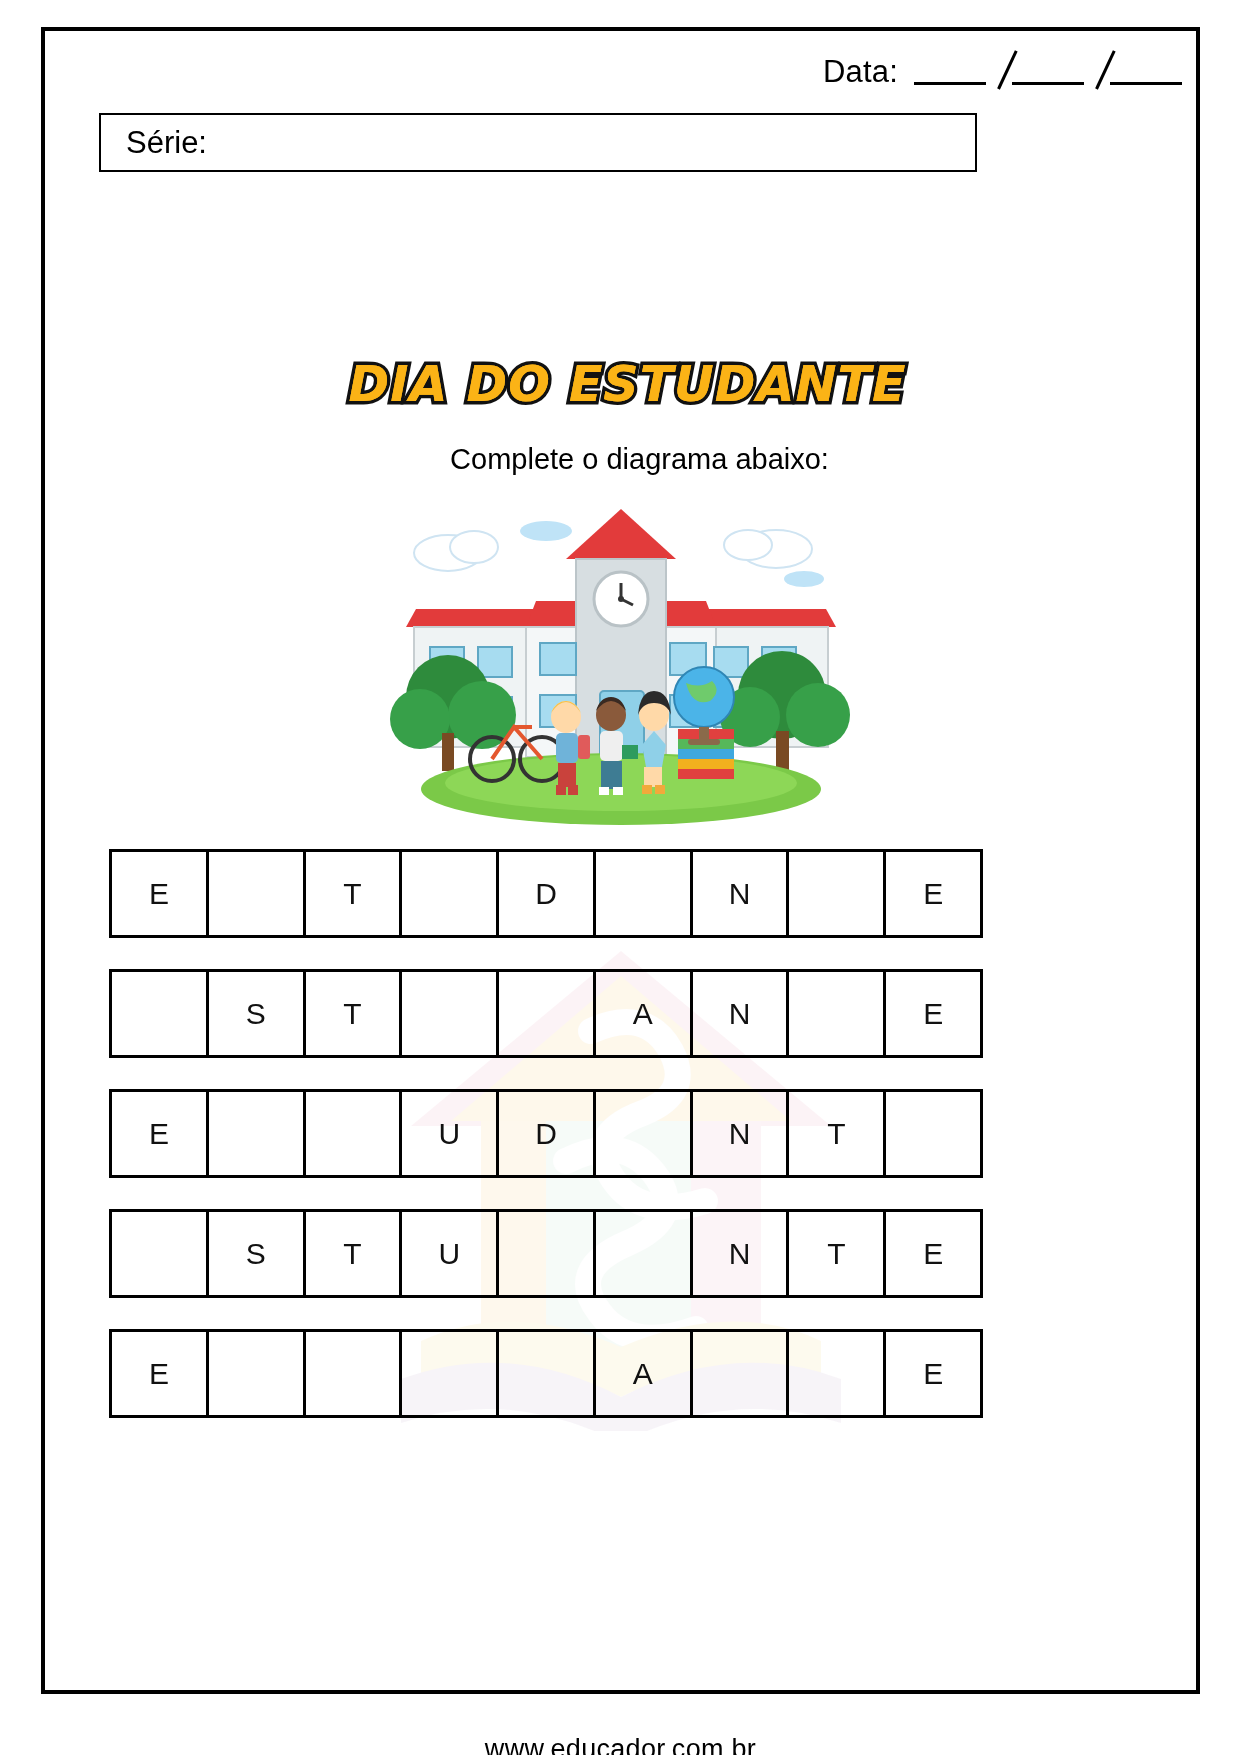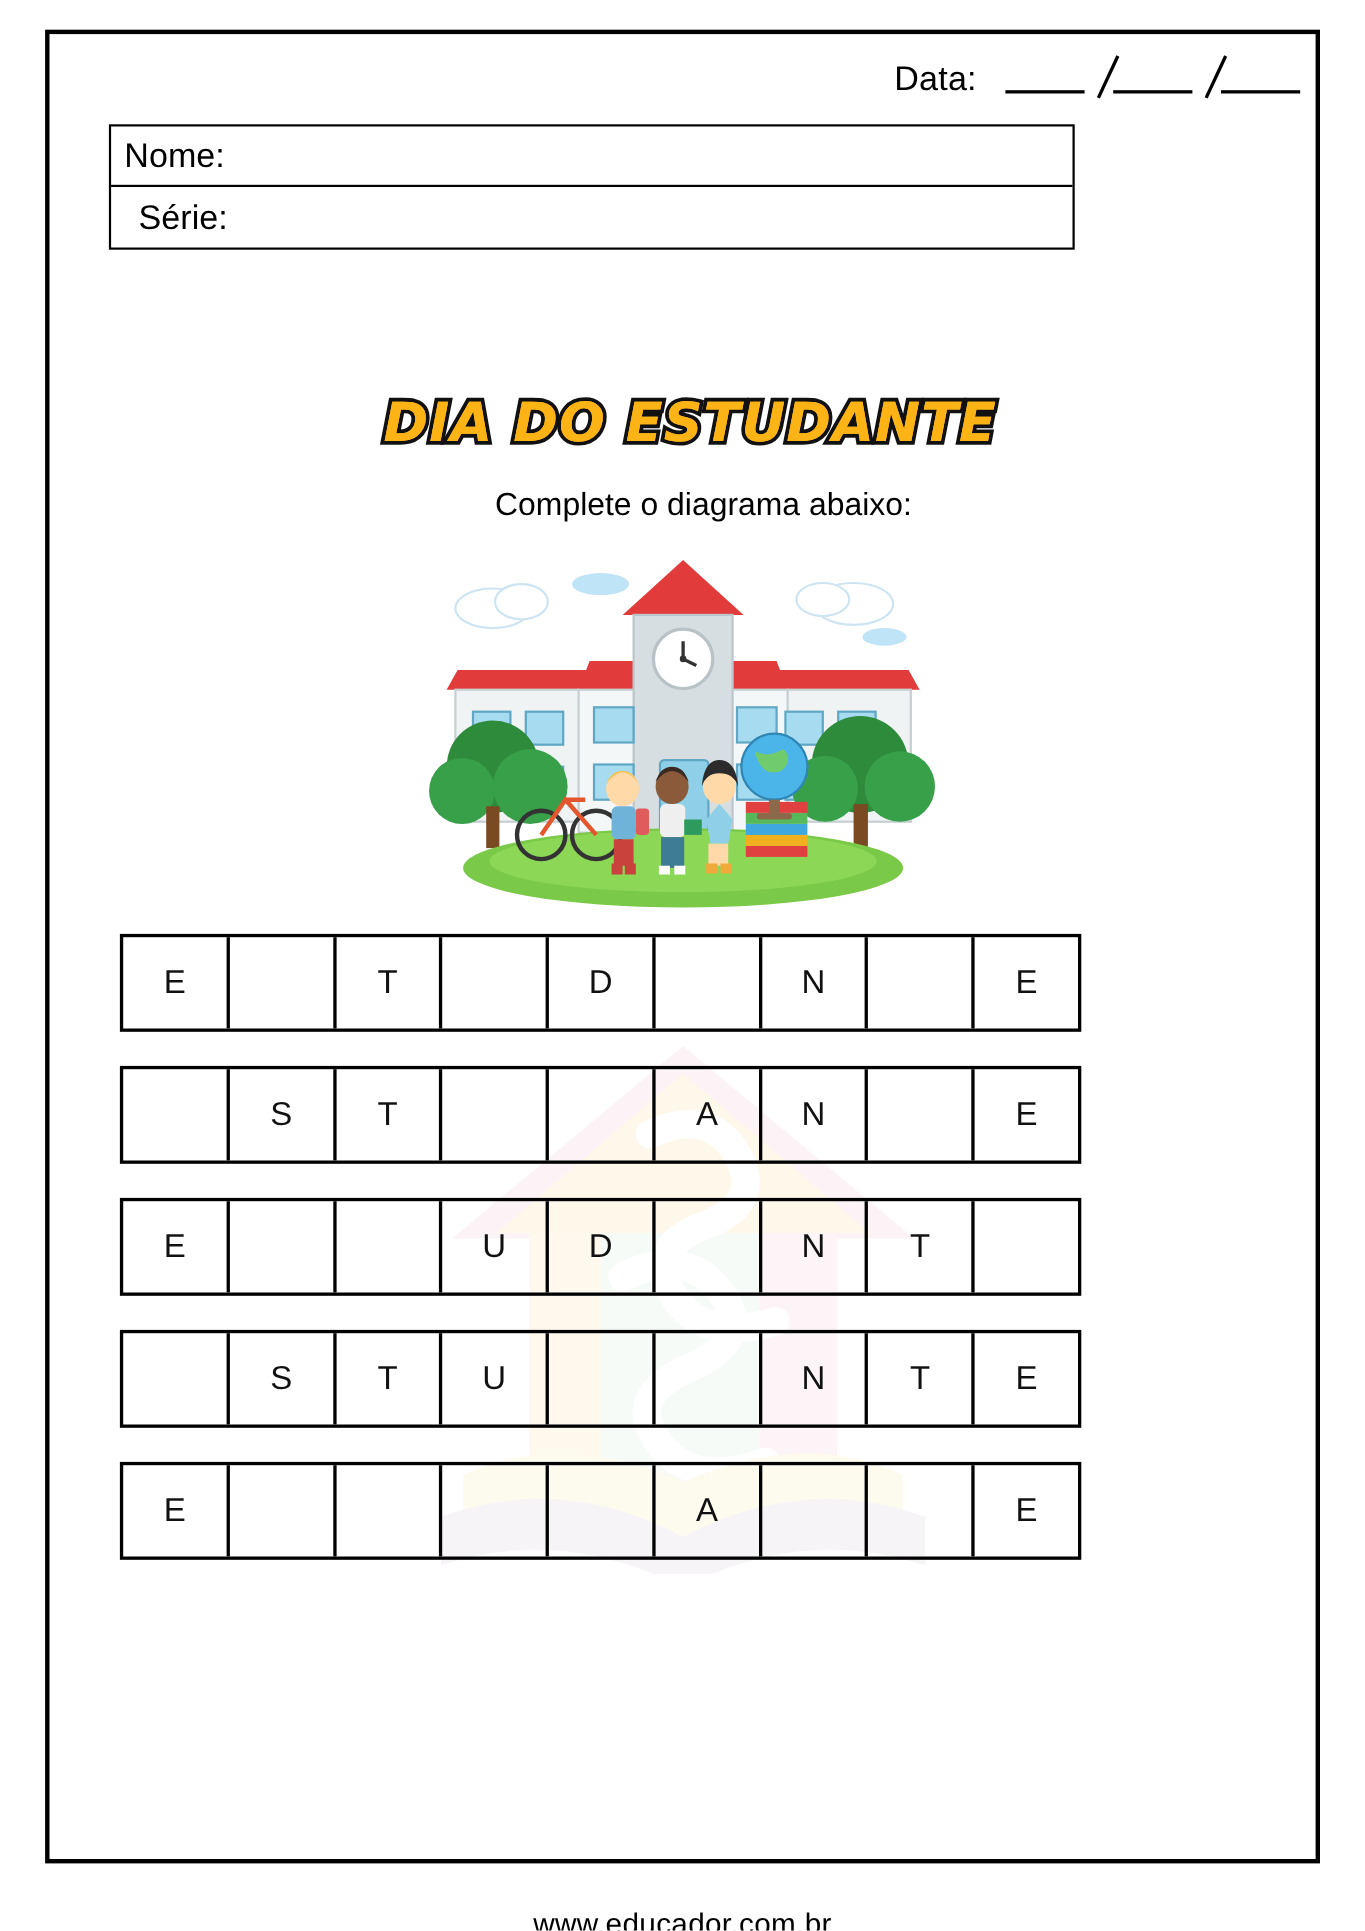--- a/index.html
+++ b/index.html
@@ -46,21 +46,21 @@
     z-index: 0;
   }
 
   
   .date-row {
     position: absolute;
     right: 14px;
     top: 20px;
     display: flex;
     align-items: flex-end;
-    gap: 26px;
+    gap: 16px;
     z-index: 3;
   }
   .date-label {
     font-size: 31px;
     line-height: 1;
     letter-spacing: .2px;
   }
   .date-blanks {
     display: flex;
     align-items: flex-end;
@@ -243,23 +243,20 @@
       <span class="date-blanks">
         <span class="blank"></span>
         <span class="slash"></span>
         <span class="blank"></span>
         <span class="slash"></span>
         <span class="blank"></span>
       </span>
     </div>
 
     <div class="id-table">
-      <div class="id-row">
-        <span class="id-label">Nome:</span>
-      </div>
       <div class="id-row">
         <span class="id-label">Série:</span>
       </div>
     </div>
 
     <div class="title">
       <span class="title-text" id="title-text" data-echo="DIA DO ESTUDANTE">DIA DO ESTUDANTE</span>
     </div>
 
     <div class="subtitle">Complete o diagrama abaixo:</div>

